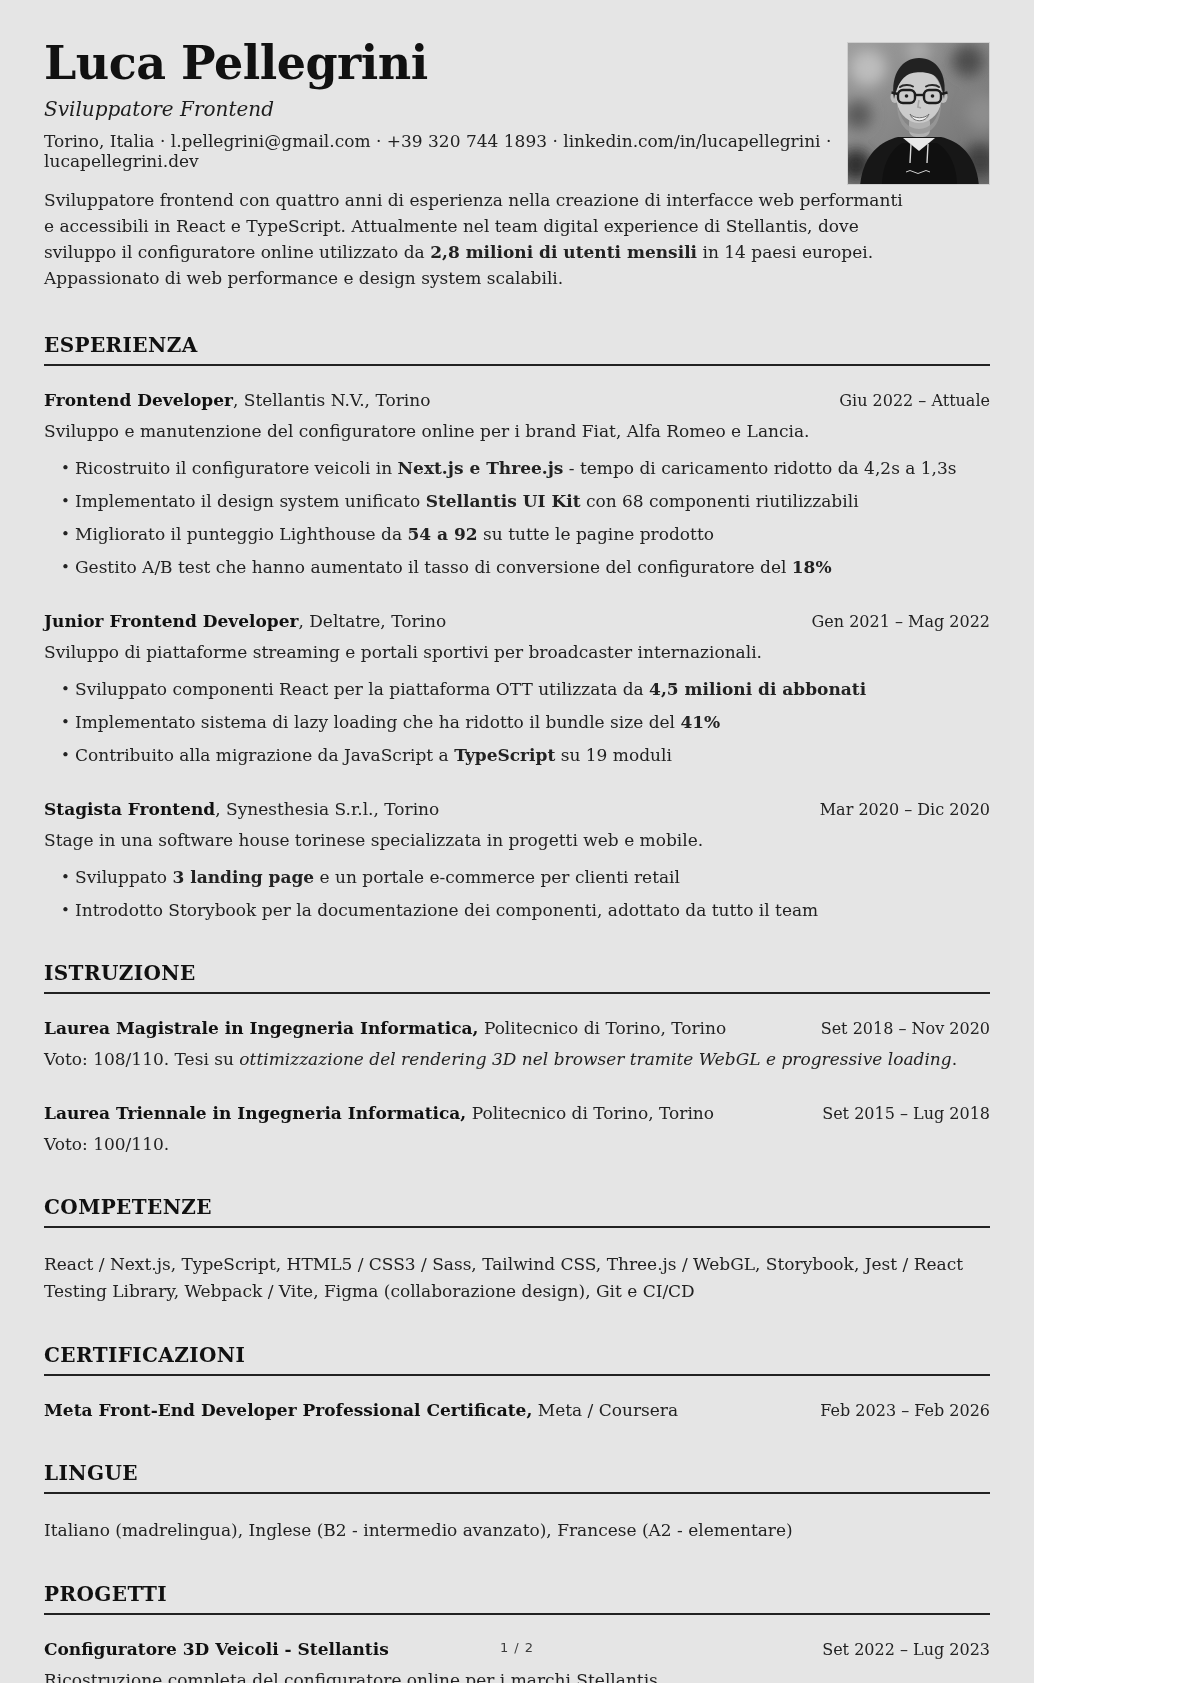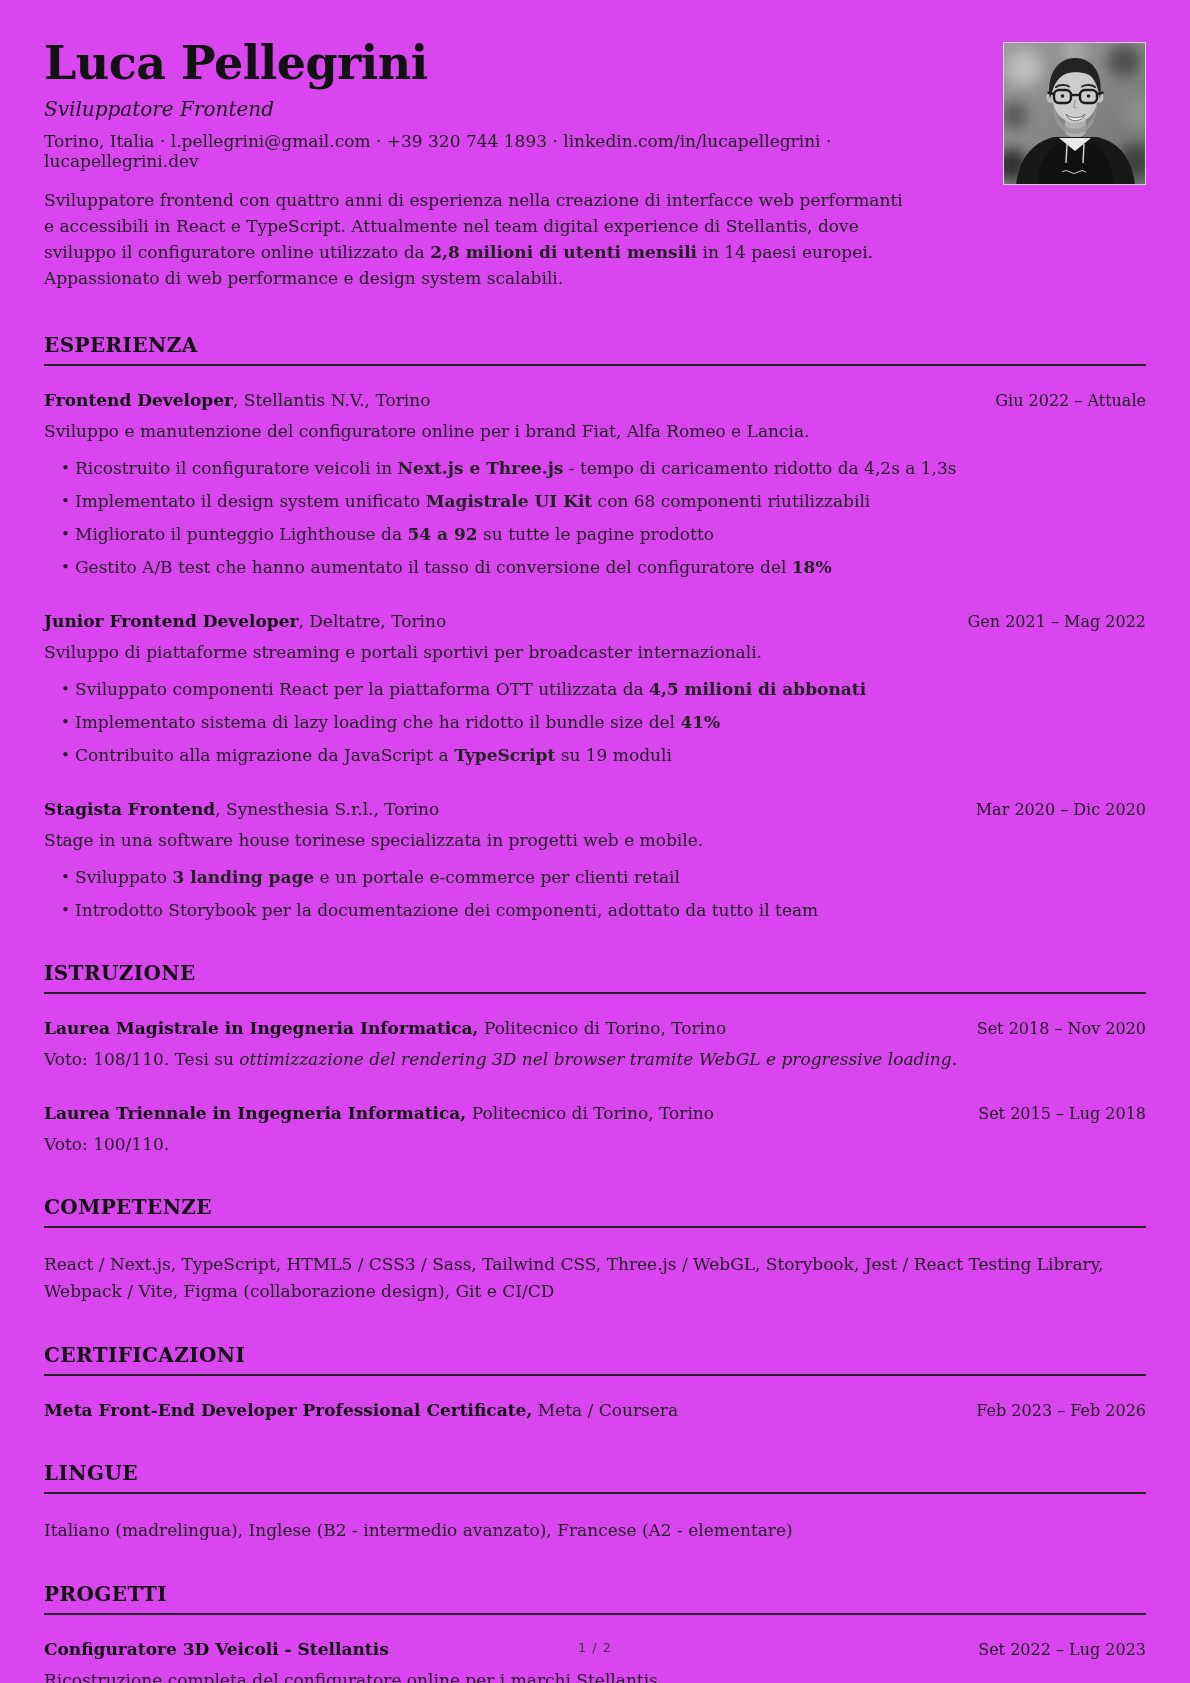--- a/index.html
+++ b/index.html
@@ -1,18 +1,18 @@
 <!DOCTYPE html>
 <html><head>
 <meta charset="utf-8">
 <style>
   * { margin:0; padding:0; box-sizing:border-box; }
   html,body { background:#ffffff; }
   body { width:1190px; font-family:"DejaVu Serif","Liberation Serif",serif; color:#1d1d1d; }
-  .page { position:relative; width:1190px; height:1683px; background:#d946ef; padding:38px 44px 0 44px; overflow:hidden; }
+  .page { position:relative; width:1034px; height:1683px; background:#e5e5e5; padding:38px 44px 0 44px; overflow:hidden; }
 
   
   .hdr { position:relative; }
   h1.name { font-size:46px; font-weight:bold; letter-spacing:-0.5px; line-height:1.12; color:#111; }
   .subtitle { font-style:italic; font-size:20px; margin-top:7px; color:#1d1d1d; }
   .contact { font-size:17px; margin-top:10px; color:#222; max-width:880px; }
   .summary { font-size:17px; line-height:26px; margin-top:16px; max-width:872px; color:#222; }
   .photo { position:absolute; top:4px; right:0; width:143px; height:143px; border:1px solid #cfcfcf; background:#8a8a8a; overflow:hidden; }
 
   
@@ -110,21 +110,21 @@
             <div class="item-date">Giu 2022 – Attuale</div>
           </div>
           <div class="item-desc">Sviluppo e manutenzione del configuratore online per i brand Fiat, Alfa Romeo e Lancia.</div>
           <ul class="blts">
             <li>
               <span class="blt">•</span>
               <span>Ricostruito il configuratore veicoli in <strong>Next.js e Three.js</strong> - tempo di caricamento ridotto da 4,2s a 1,3s</span>
             </li>
             <li>
               <span class="blt">•</span>
-              <span>Implementato il design system unificato <strong>Magistrale UI Kit</strong> con 68 componenti riutilizzabili</span>
+              <span>Implementato il design system unificato <strong>Stellantis UI Kit</strong> con 68 componenti riutilizzabili</span>
             </li>
             <li>
               <span class="blt">•</span>
               <span>Migliorato il punteggio Lighthouse da <strong>54 a 92</strong> su tutte le pagine prodotto</span>
             </li>
             <li>
               <span class="blt">•</span>
               <span>Gestito A/B test che hanno aumentato il tasso di conversione del configuratore del <strong>18%</strong></span>
             </li>
           </ul>

